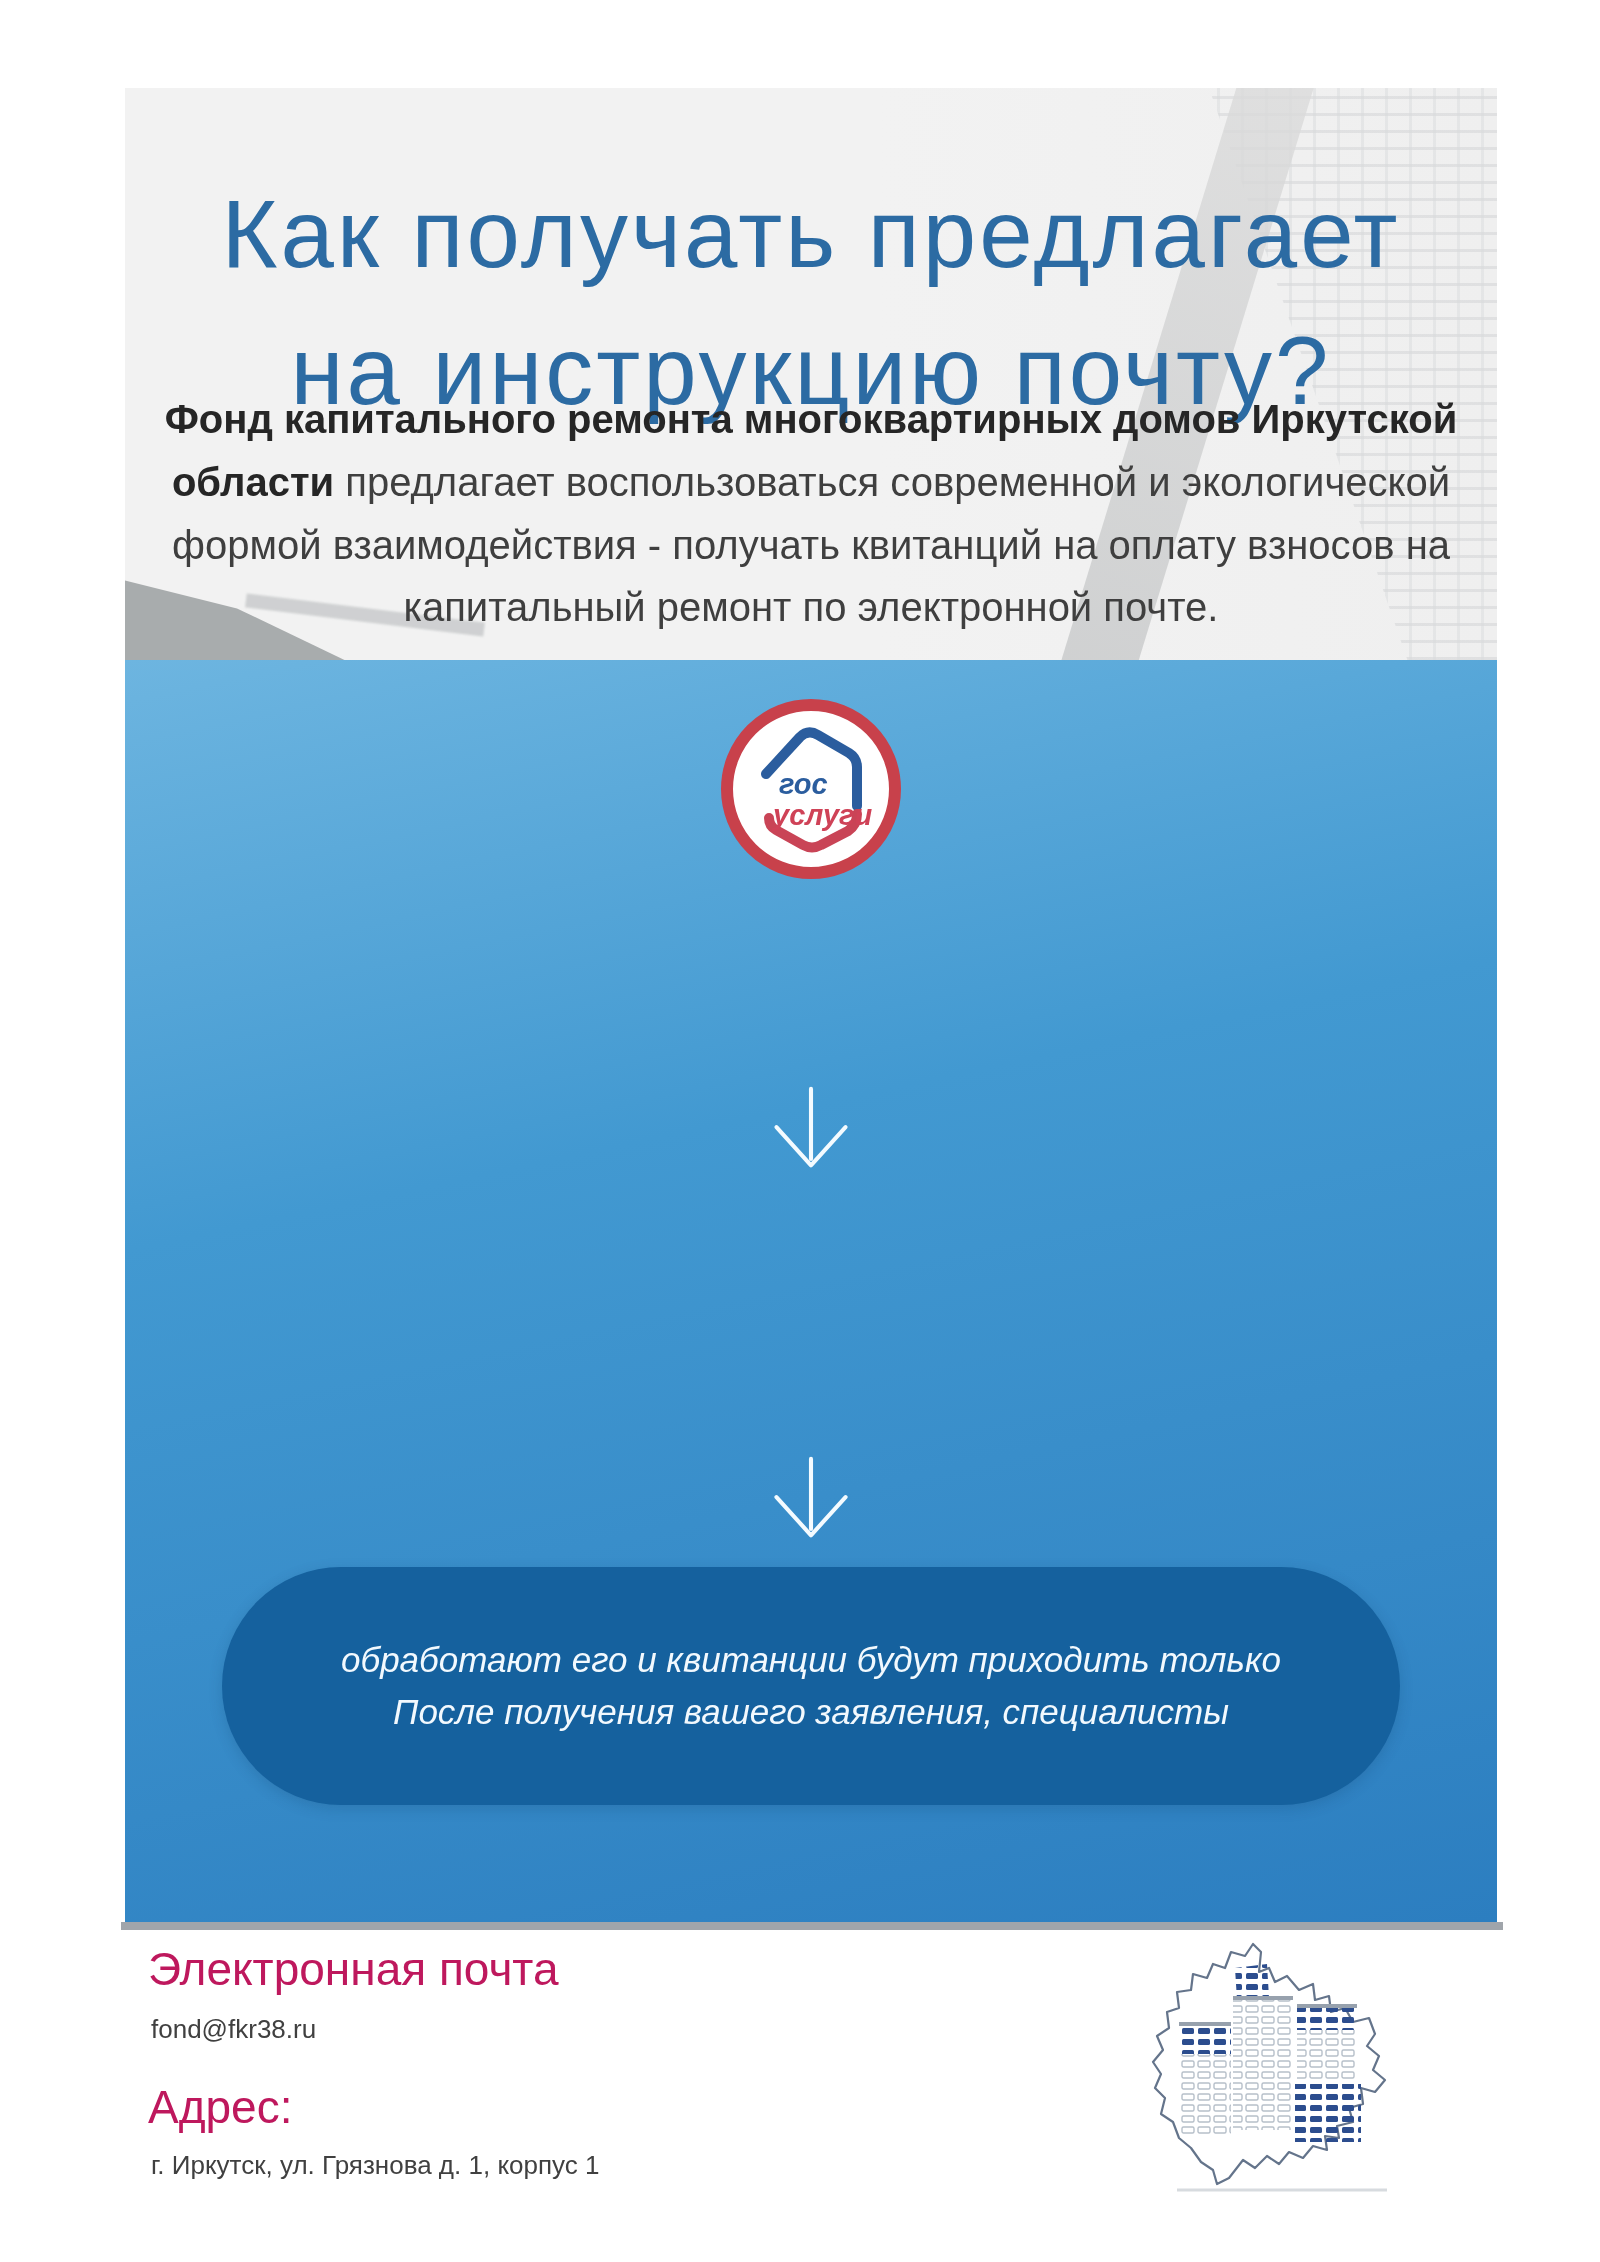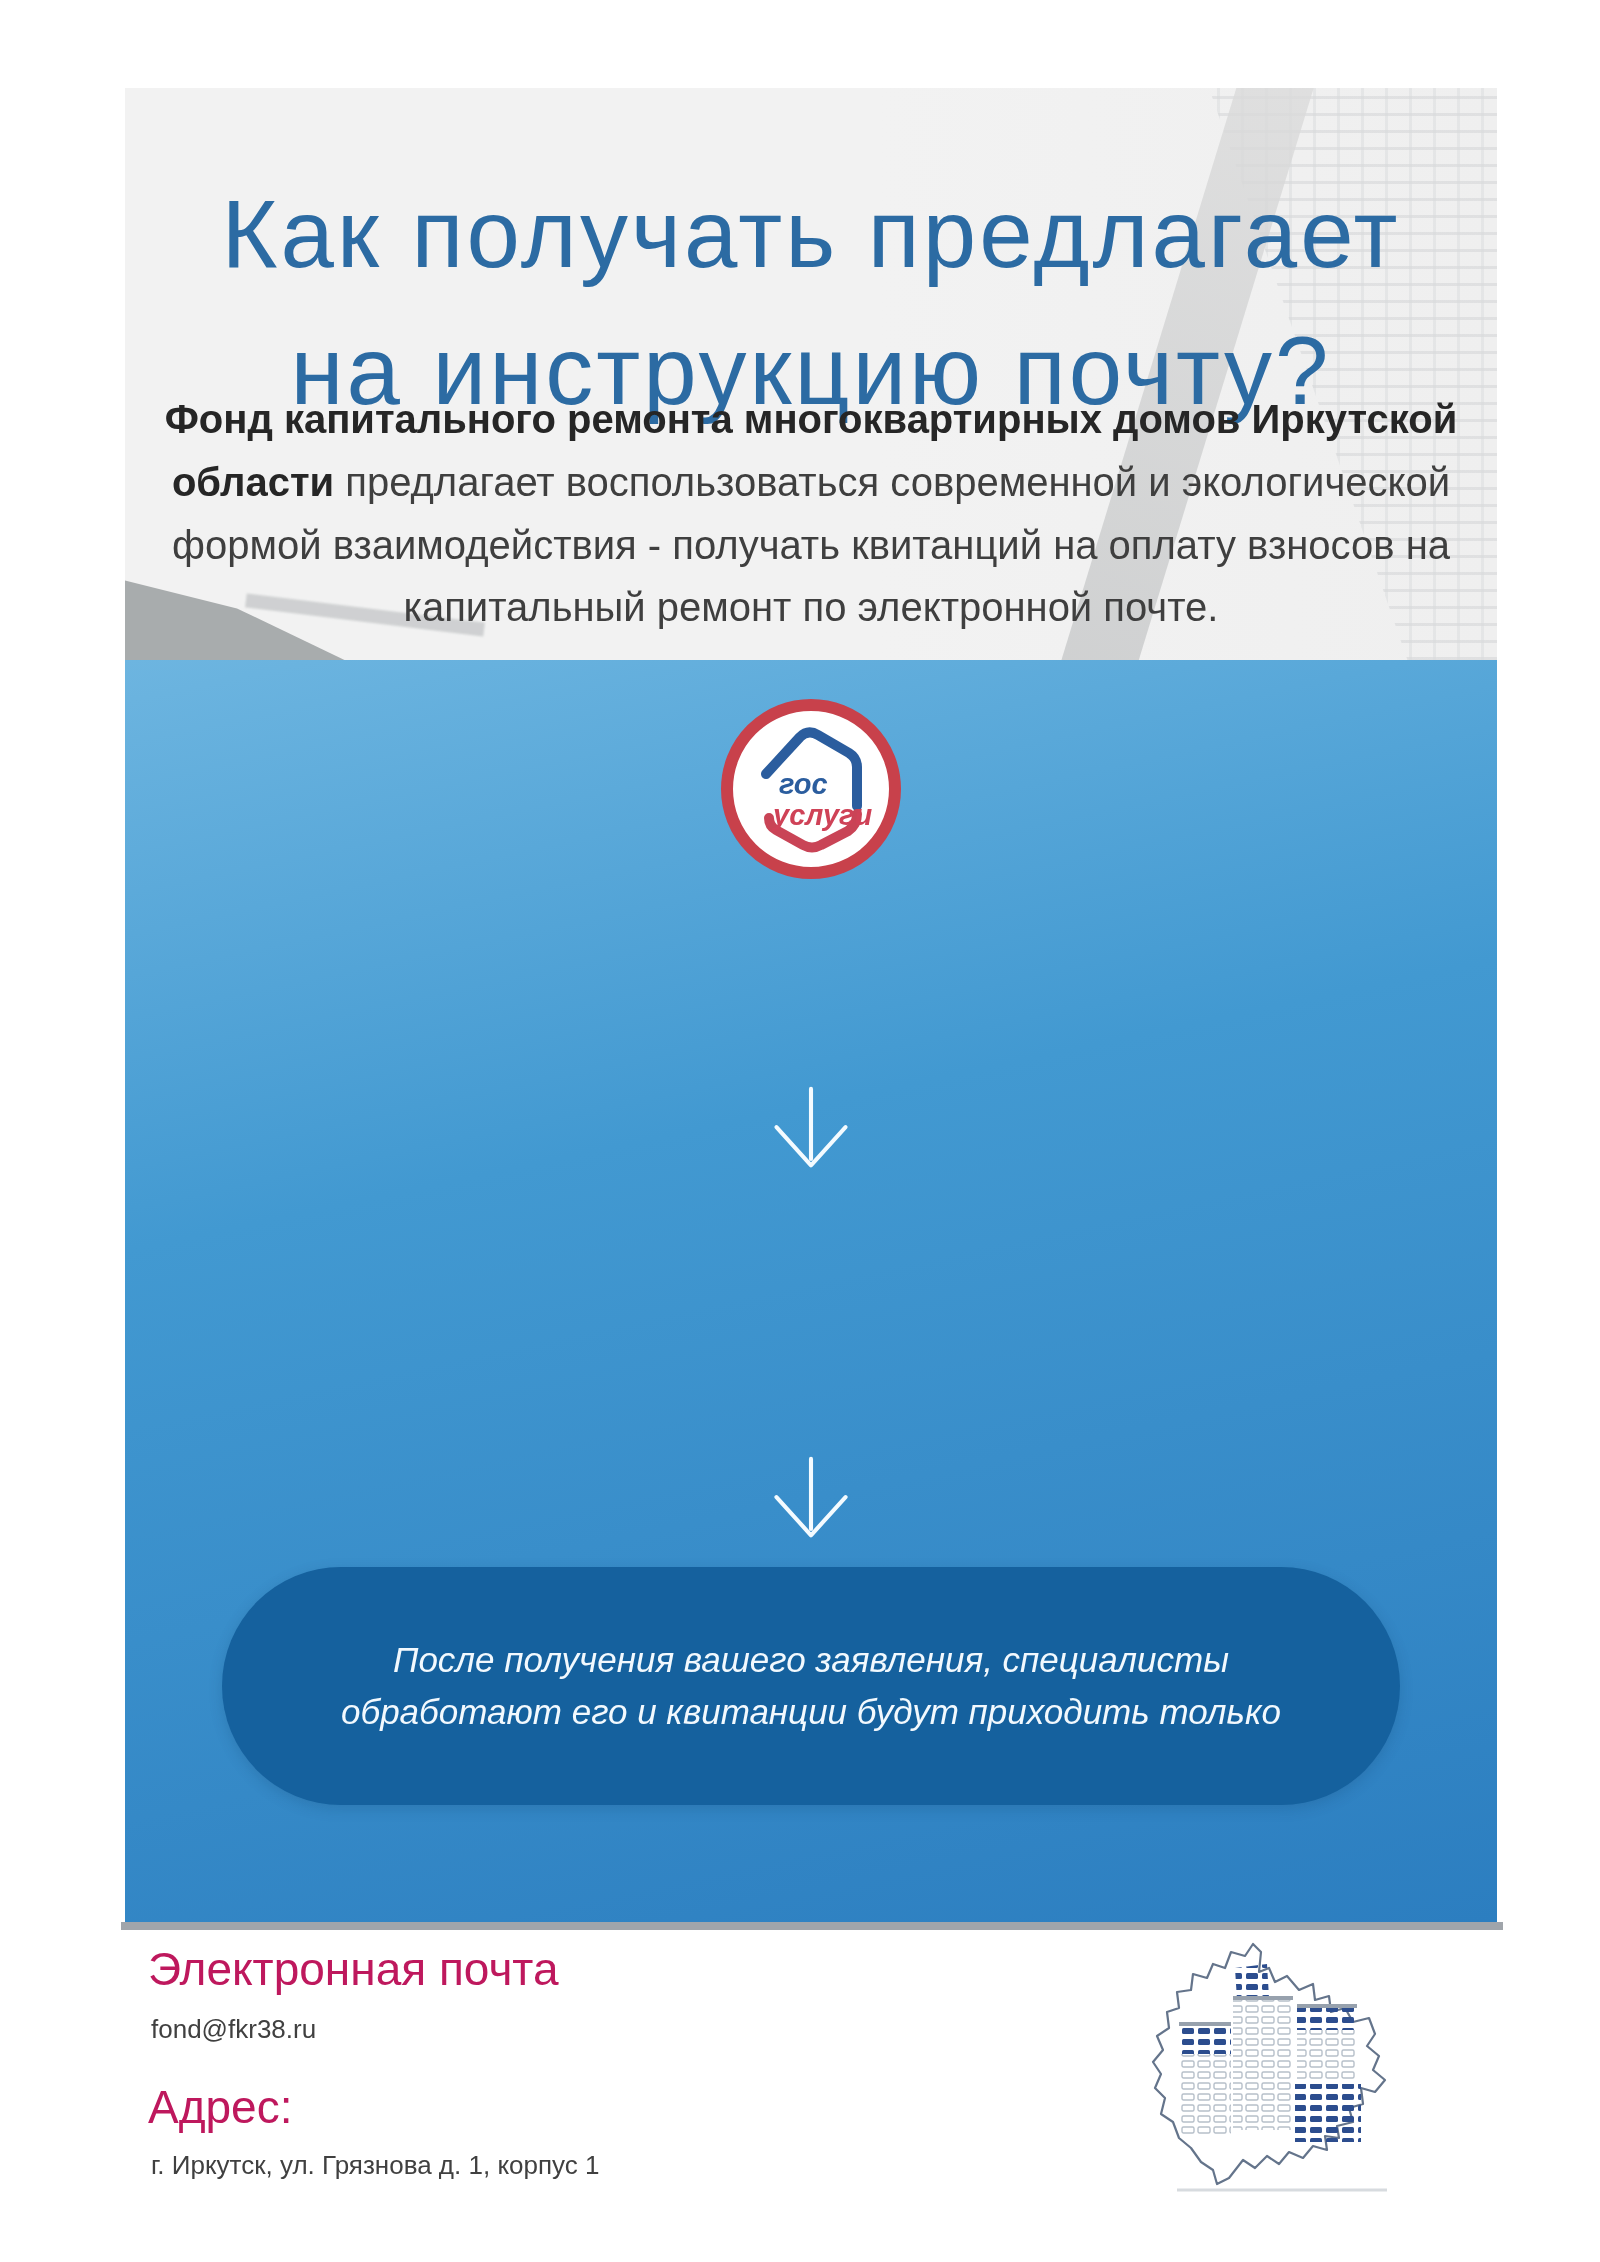--- a/index.html
+++ b/index.html
@@ -124,22 +124,22 @@
       <path d="M55 3 V80 M17 45 L55 87 L93 45" fill="none" stroke="#f4fbff" stroke-width="4.5" stroke-linecap="round" stroke-linejoin="round"></path>
     </svg>
 
 
     <svg class="arrow arrow-2" viewBox="0 0 110 92">
       <path d="M55 3 V80 M17 45 L55 87 L93 45" fill="none" stroke="#f4fbff" stroke-width="4.5" stroke-linecap="round" stroke-linejoin="round"></path>
     </svg>
 
     <div class="pill pill-3">
       <div>
+        <span class="line">обработают его и квитанции будут приходить только</span>
         <span class="line">После получения вашего заявления, специалисты</span>
-        <span class="line">обработают его и квитанции будут приходить только</span>
       </div>
     </div>
   </div>
 
   <div class="panel-baseline"></div>
 
   <div class="footer-label email-label">Электронная почта</div>
   <div class="footer-value email-value">fond@fkr38.ru</div>
   <div class="footer-label address-label">Адрес:</div>
   <div class="footer-value address-value">г. Иркутск, ул. Грязнова д. 1, корпус 1</div>

